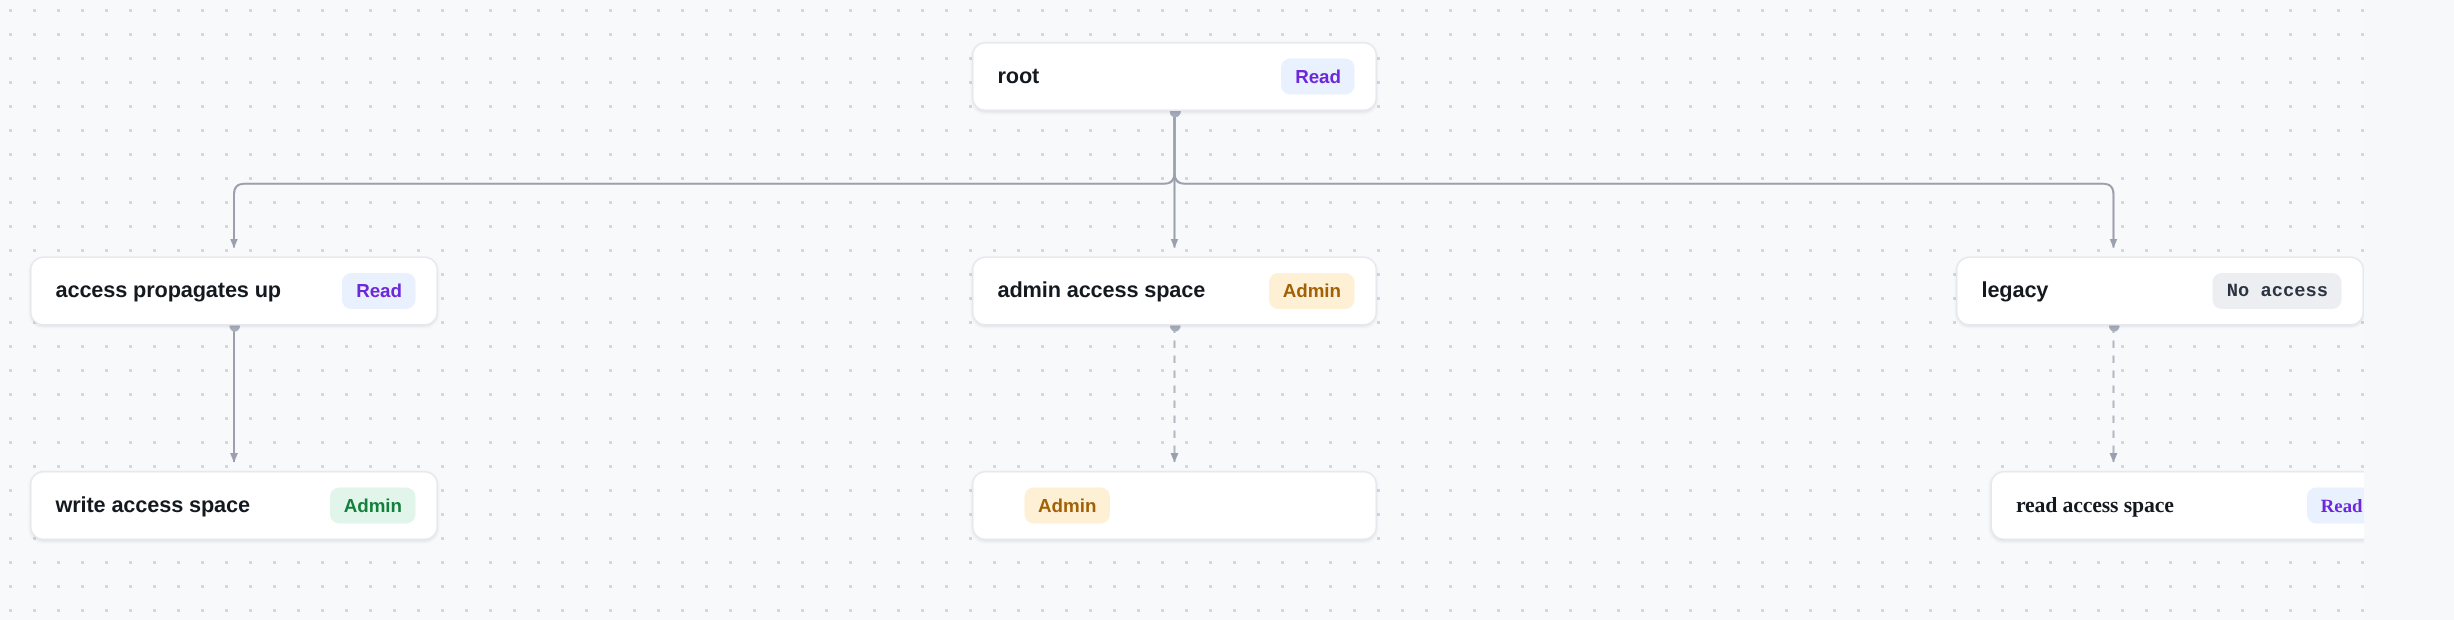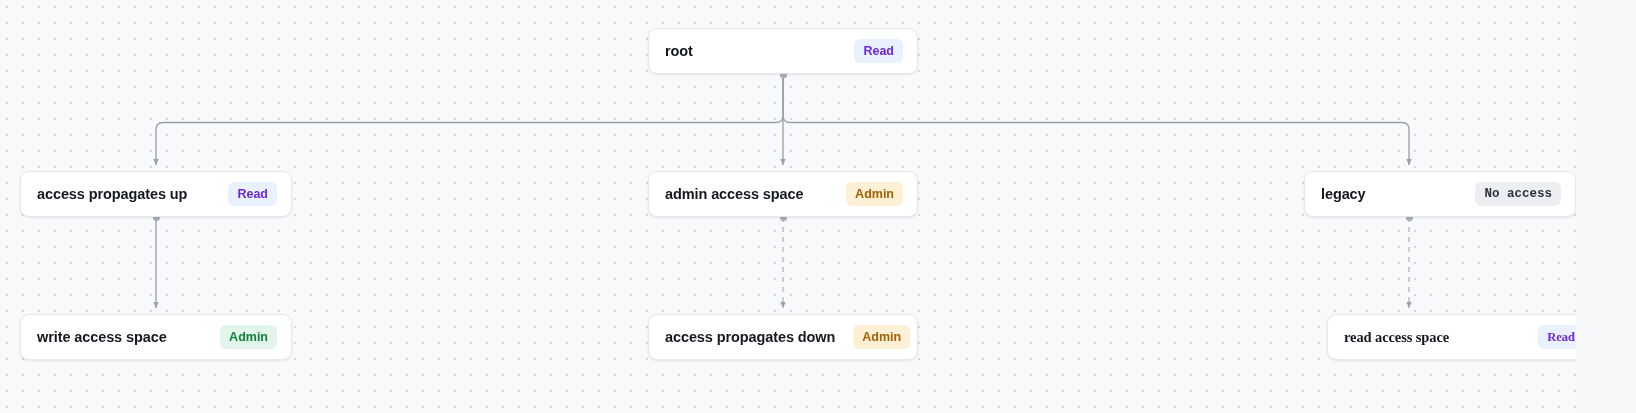--- a/index.html
+++ b/index.html
@@ -123,21 +123,20 @@
       </div>
       <div class="node" style="left: 1273px; top: 171px; width: 272px; margin-left: 31px;">
         <span class="node-label">legacy</span>
         <span class="badge badge-noaccess">No access</span>
       </div>
       <div class="node" style="left: 20px; top: 314px; width: 272px;">
         <span class="node-label">write access space</span>
         <span class="badge badge-write">Admin</span>
       </div>
       <div class="node" style="left: 648px; top: 314px; width: 270px;">
-        <span class="node-label">access propagates down</span>
         <span class="badge badge-admin">Admin</span>
       </div>
       <div class="node" style="left: 1327px; top: 314px; width: 272px; font-family: Liberation Serif, serif;">
         <span class="node-label">read access space</span>
         <span class="badge badge-read">Read</span>
       </div>
     </div>
 
 </div>
 

